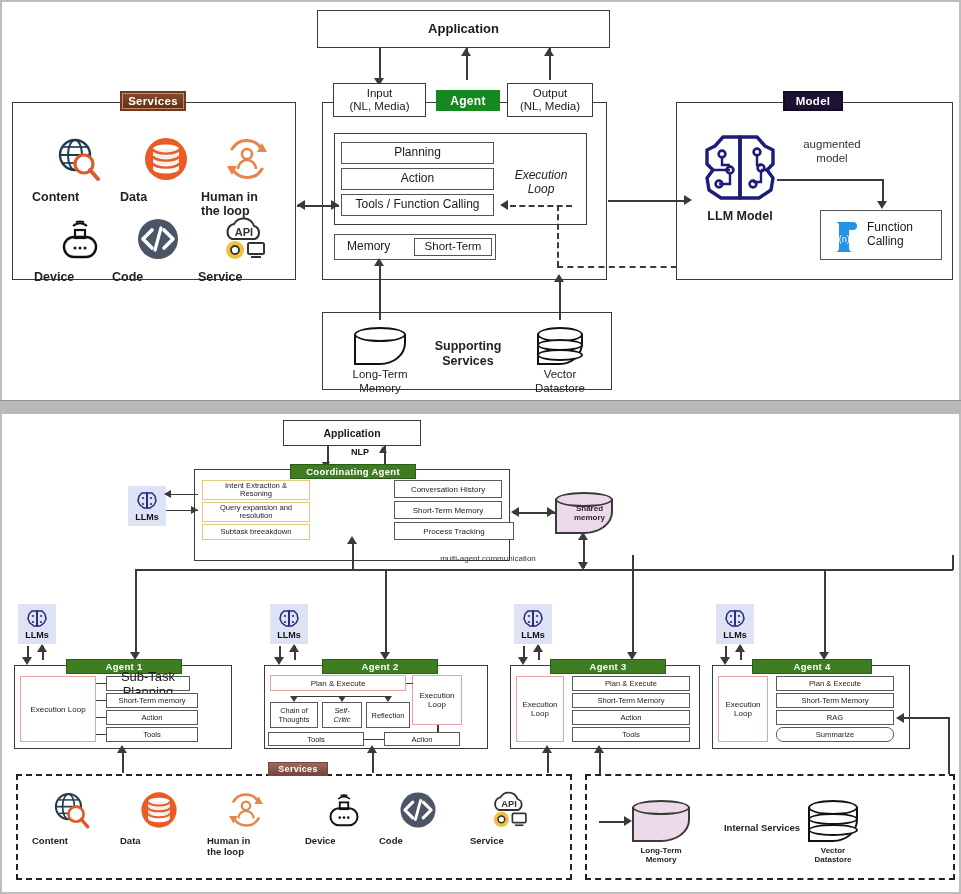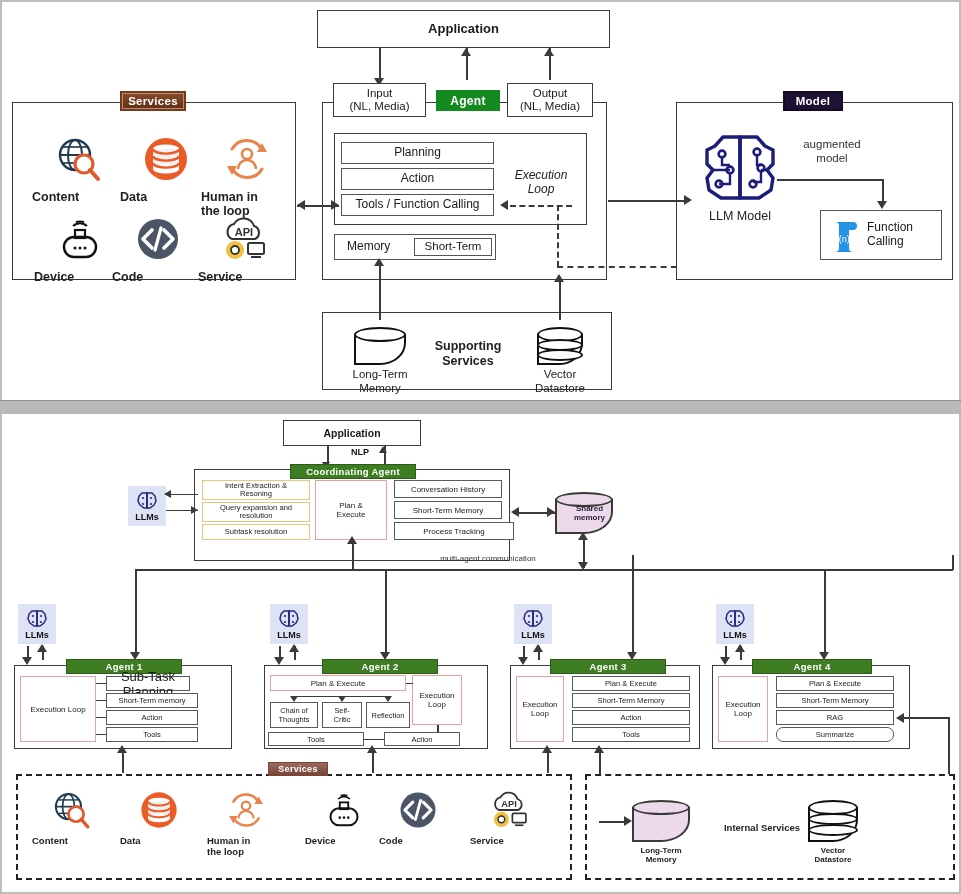--- a/index.html
+++ b/index.html
@@ -230,21 +230,21 @@
         <line x1="43" y1="5" x2="43" y2="66" stroke="#1c1c7a" stroke-width="2.6"></line>
         <circle cx="25" cy="22" r="3.4" fill="none" stroke="#1c1c7a" stroke-width="2.6"></circle>
         <circle cx="33" cy="38" r="3.4" fill="none" stroke="#1c1c7a" stroke-width="2.6"></circle>
         <circle cx="22" cy="52" r="3.4" fill="none" stroke="#1c1c7a" stroke-width="2.6"></circle>
         <circle cx="60" cy="20" r="3.4" fill="none" stroke="#1c1c7a" stroke-width="2.6"></circle>
         <circle cx="64" cy="36" r="3.4" fill="none" stroke="#1c1c7a" stroke-width="2.6"></circle>
         <circle cx="56" cy="52" r="3.4" fill="none" stroke="#1c1c7a" stroke-width="2.6"></circle>
         <path d="M25 25 L25 33 L33 33 M33 42 L33 52 L22 52 M16 38 L33 38" fill="none" stroke="#1c1c7a" stroke-width="2.4"></path>
         <path d="M60 23 L60 33 L64 33 M64 40 L64 50 L56 50 M70 38 L64 38" fill="none" stroke="#1c1c7a" stroke-width="2.4"></path>
       </svg>
-      <div style="font-size:12.5px;font-weight:normal;color:#222;margin-top:1px;">LLM Model</div>
+      <div style="font-size:12.5px;font-weight:bold;color:#222;margin-top:1px;">LLM Model</div>
     </div>
 
     <div class="cap" style="left:782px;top:136px;width:96px;font-size:11.5px;color:#333;">
       <div>augmented</div>
       <div>model</div>
     </div>
     <div class="ln lnh" style="left:775px;top:177px;width:107px;"></div>
     <div class="ln lnv" style="left:880px;top:177px;height:25px;"></div>
     <div class="arw arw-d" style="left:875px;top:199px;"></div>
 
@@ -307,26 +307,22 @@
     <div class="capsule chip-green" style="left:288px;top:50px;width:126px;height:15px;font-size:9.5px;">Coordinating Agent</div>
 
     <div class="yelbox" style="left:200px;top:66px;width:108px;height:20px;font-size:7.6px;flex-direction:column;">
       <span>Intent Extraction &amp;</span>
       <span>Resoning</span>
     </div>
     <div class="yelbox" style="left:200px;top:88px;width:108px;height:20px;font-size:7.6px;flex-direction:column;">
       <span>Query expansion and</span>
       <span>resolution</span>
     </div>
-    <div class="yelbox" style="left:200px;top:110px;width:108px;height:16px;font-size:7.6px;">Subtask resolution</div>
-
-    <div class="redbox" style="left:313px;top:66px;width:72px;height:60px;font-size:8px;flex-direction:column;">
-      <span>Plan &amp;</span>
-      <span>Execute</span>
-    </div>
+    <div class="yelbox" style="left:200px;top:110px;width:108px;height:16px;font-size:7.6px;">Subtask breeakdown</div>
+
 
     <div class="greybox" style="left:392px;top:66px;width:108px;height:18px;font-size:8px;">Conversation History</div>
     <div class="greybox" style="left:392px;top:87px;width:108px;height:18px;font-size:8px;">Short-Term Memory</div>
     <div class="greybox" style="left:392px;top:108px;width:120px;height:18px;font-size:8px;">Process Tracking</div>
 
     <div class="llmbox" style="left:126px;top:72px;width:38px;height:40px;">
       <svg width="22" height="20" viewBox="0 0 22 20">
         <path d="M11 2 L6 2 L3 5 L2 10 L4 14 L8 17 L11 17 Z" fill="none" stroke="#2a2a7a" stroke-width="1.5"></path>
         <path d="M11 2 L16 2 L19 5 L20 10 L18 14 L14 17 L11 17 Z" fill="none" stroke="#2a2a7a" stroke-width="1.5"></path>
         <line x1="11" y1="2" x2="11" y2="17" stroke="#2a2a7a" stroke-width="1.2"></line>
@@ -428,21 +424,21 @@
     <div class="redbox" style="left:410px;top:261px;width:50px;height:50px;font-size:8px;flex-direction:column;">
       <span>Execution</span>
       <span>Loop</span>
     </div>
     <div class="ln lnh" style="left:404px;top:269px;width:7px;height:1.2px;"></div>
 
     <div class="greybox" style="left:268px;top:288px;width:48px;height:26px;font-size:7.4px;flex-direction:column;">
       <span>Chain of</span>
       <span>Thoughts</span>
     </div>
-    <div class="greybox" style="left:320px;top:288px;width:40px;height:26px;font-size:7.4px;flex-direction:column;">
+    <div class="greybox" style="left:320px;top:288px;width:40px;height:26px;font-size:7.4px;flex-direction:column;font-style:italic;">
       <span>Self-</span>
       <span>Critic</span>
     </div>
     <div class="greybox" style="left:364px;top:288px;width:44px;height:26px;font-size:7.4px;">Reflection</div>
     <div class="ln lnh" style="left:292px;top:282px;width:96px;height:1.2px;"></div>
     <div class="arw arw-d" style="left:288px;top:282px;width:0;height:0;border-left:4px solid transparent;border-right:4px solid transparent;border-top:6px solid #3a3a3a;"></div>
     <div class="arw arw-d" style="left:336px;top:282px;width:0;height:0;border-left:4px solid transparent;border-right:4px solid transparent;border-top:6px solid #3a3a3a;"></div>
     <div class="arw arw-d" style="left:382px;top:282px;width:0;height:0;border-left:4px solid transparent;border-right:4px solid transparent;border-top:6px solid #3a3a3a;"></div>
 
     <div class="greybox" style="left:266px;top:318px;width:96px;height:14px;font-size:7.6px;">Tools</div>

